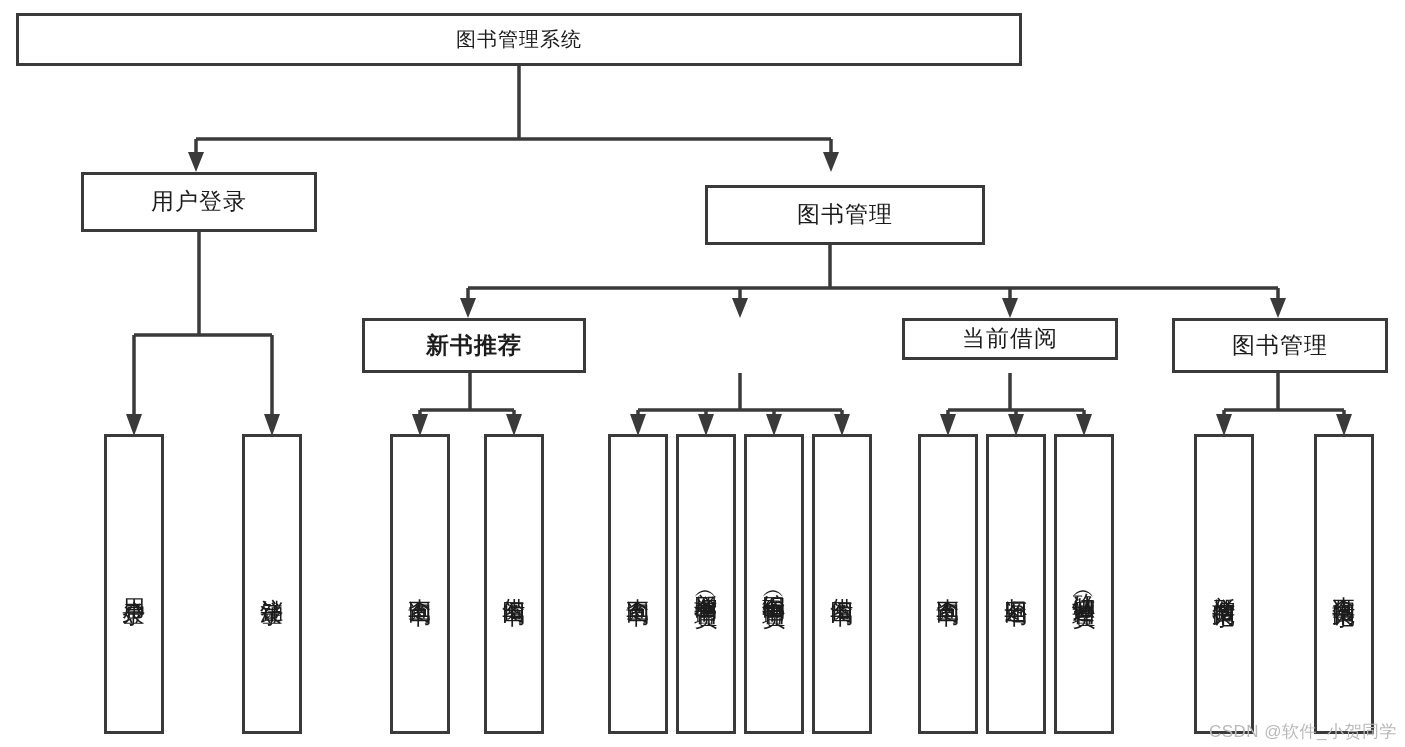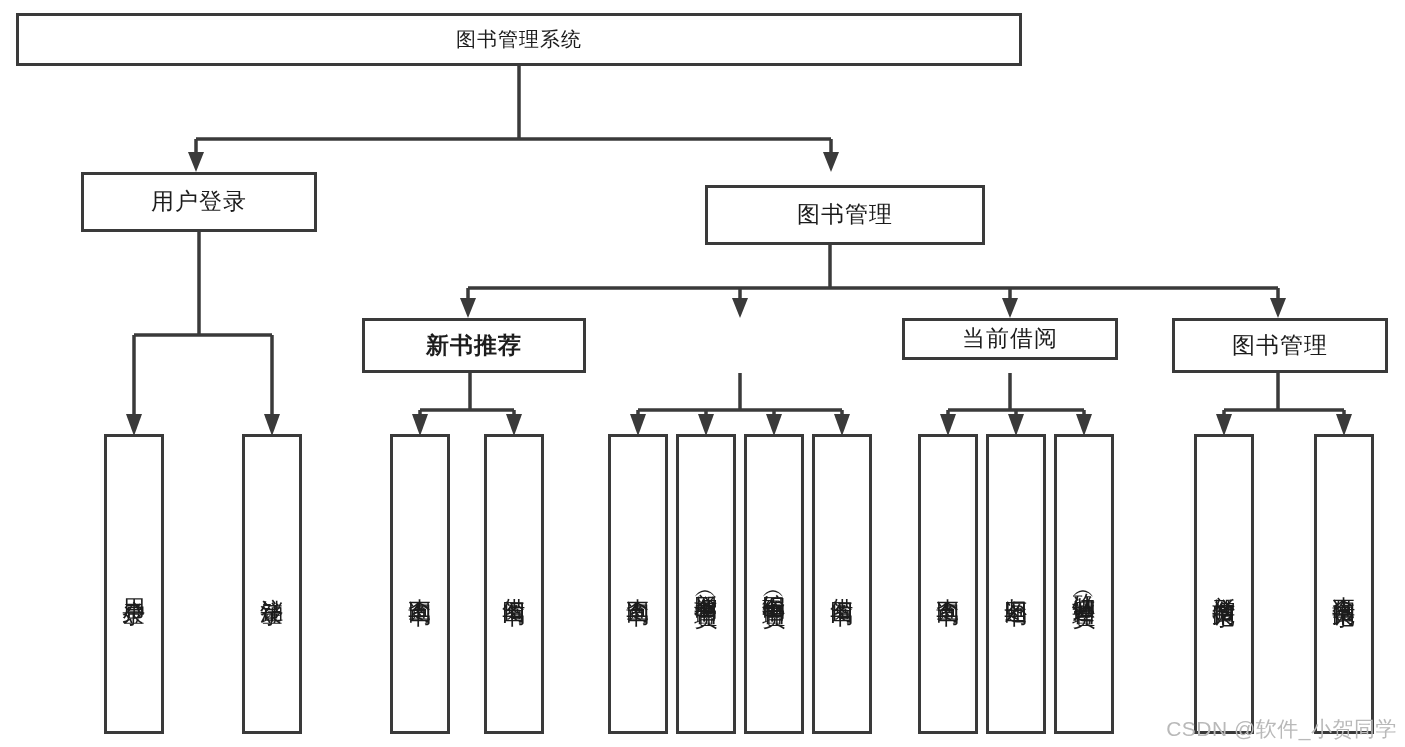--- a/index.html
+++ b/index.html
@@ -54,21 +54,21 @@
   }
   .node-v > span {
     writing-mode: vertical-rl;
     text-orientation: upright;
     display: block;
   }
   .watermark {
     position: absolute;
     right: 8px;
     bottom: 4px;
-    font-size: 21px;
+    font-size: 17px;
     color: #b9b9b9;
     letter-spacing: 0.5px;
     white-space: nowrap;
     font-family: "Liberation Sans", "DejaVu Sans", sans-serif;
   }
 </style>
 </head>
 <body>
 
 <div id="canvas">

